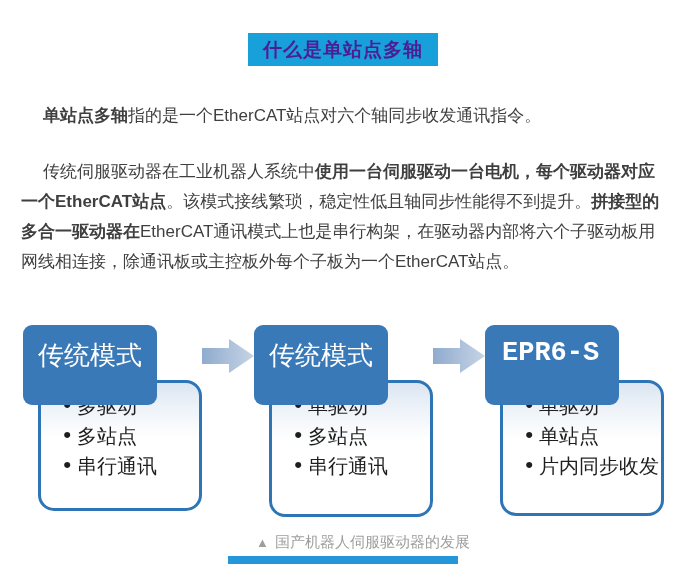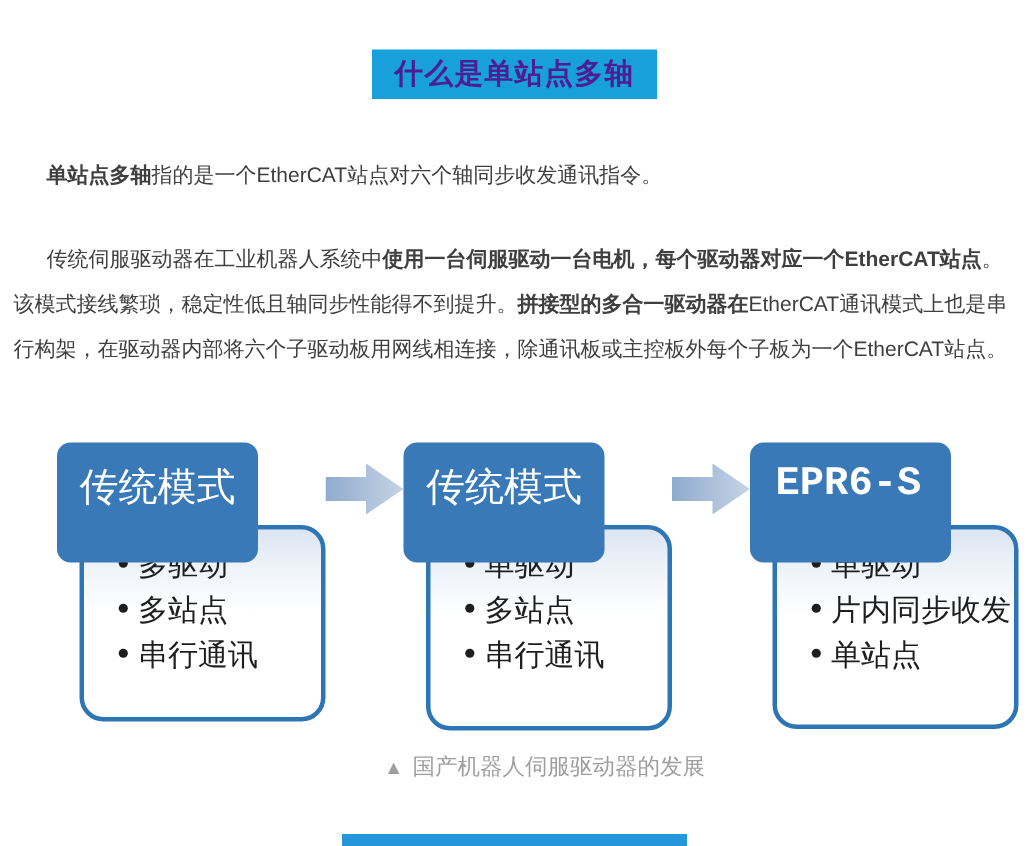--- a/index.html
+++ b/index.html
@@ -15,29 +15,29 @@
     font-family:"Liberation Sans","DejaVu Sans",sans-serif;
   }
   
   .badge{
     display:block; width:fit-content; margin:33px auto 0;
     background:var(--badge-bg); color:#4c1d95;
     font-size:19px; font-weight:700; letter-spacing:1px;
     padding:6px 15px; line-height:21px;
   }
   
-  .body-text{ padding:0 9px; color:var(--body-text); font-size:14px; line-height:30px; }
+  .body-text{ padding:0 21px; color:var(--body-text); font-size:17px; line-height:30px; }
   .body-text p{ margin:0; text-indent:22px; }
   .body-text p.first{ margin-top:35px; }
   .body-text p + p{ margin-top:26px; }
   .body-text .b{ font-weight:700; }
   
   .diagram{
-    display:flex; justify-content:space-between; align-items:flex-start;
-    padding:0 38px; margin-top:48px;
+    display:flex; justify-content:flex-end; align-items:flex-start;
+    padding:0 22px; margin-top:48px;
   }
   .group{ position:relative; width:179px; height:192px; flex:none; }
   .hdr{
     position:absolute; left:0; top:0; width:134px; height:80px;
     box-sizing:border-box; padding:15px 0 0 15px;
     background:var(--header-box-bg); color:#fff; border-radius:9px; z-index:2;
     font-family:"DejaVu Serif","Liberation Serif",serif; font-size:26px; line-height:30px;
     white-space:nowrap;
   }
   .group.g3 .hdr{
@@ -123,22 +123,22 @@
         </linearGradient>
       </defs>
       <path d="M0 9 H27 V0 L52 17 L27 34 V25 H0 Z" fill="url(#ag2)"></path>
     </svg>
 
     <div class="group g3">
       <div class="hdr">EPR6-S</div>
       <div class="box">
         <ul>
             <li><span class="dot">•</span><span>单驱动</span></li>
+            <li><span class="dot">•</span><span>单站点</span></li>
             <li><span class="dot">•</span><span>片内同步收发</span></li>
-            <li><span class="dot">•</span><span>单站点</span></li>
           </ul>
       </div>
     </div>
 
   </div>
 
   <div class="caption">
     <span class="tri">▲</span><span>国产机器人伺服驱动器的发展</span>
   </div>
 

